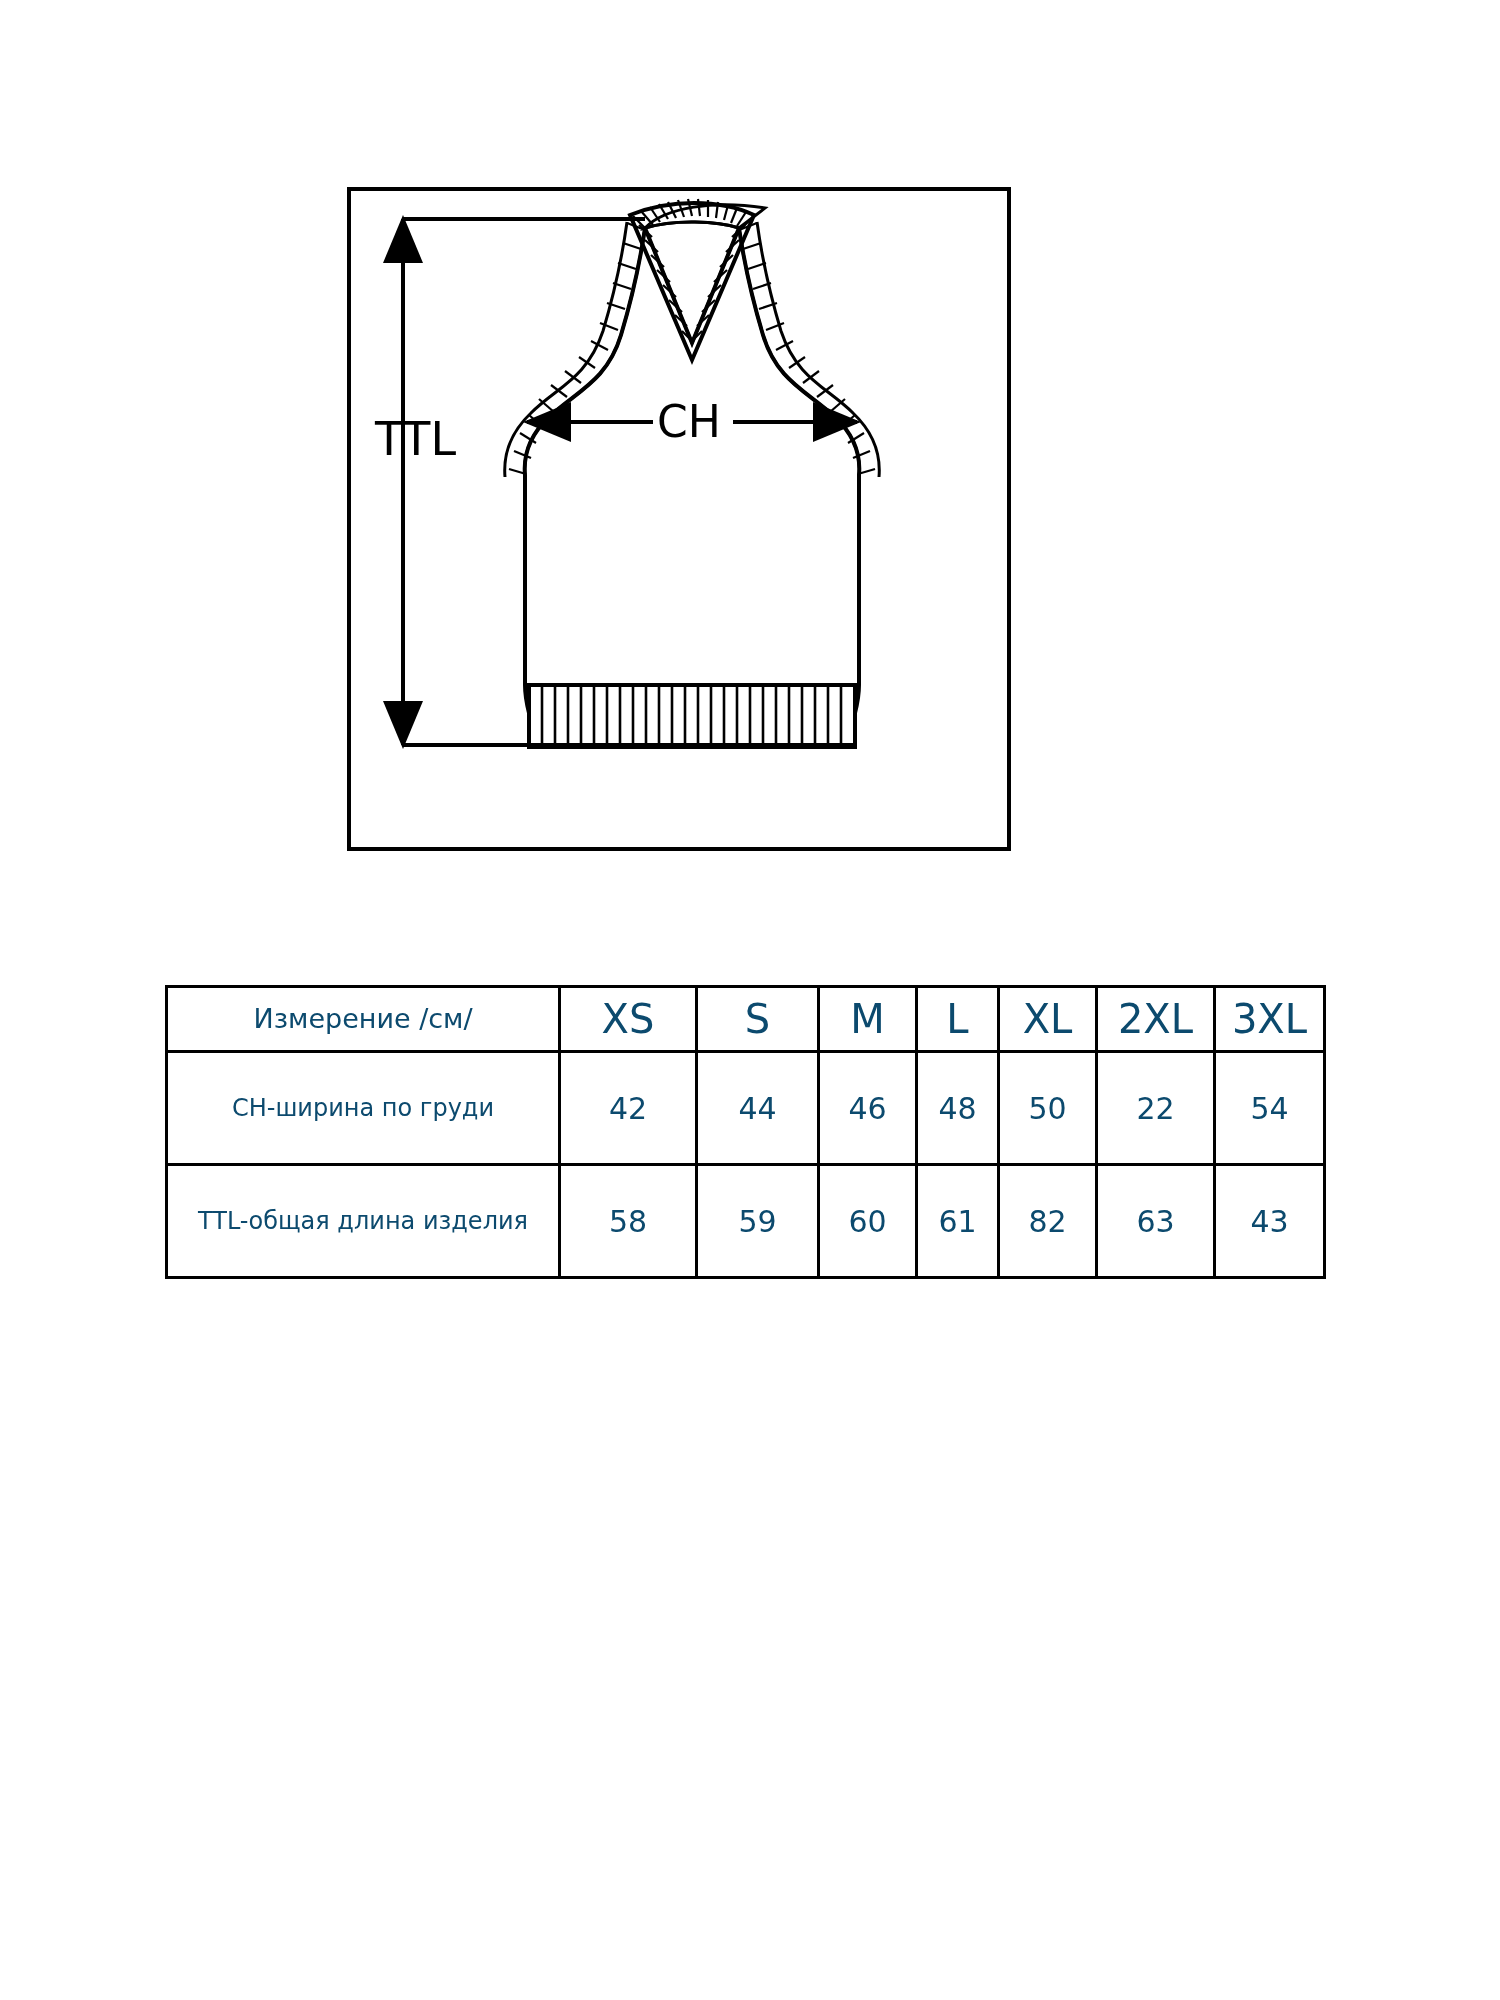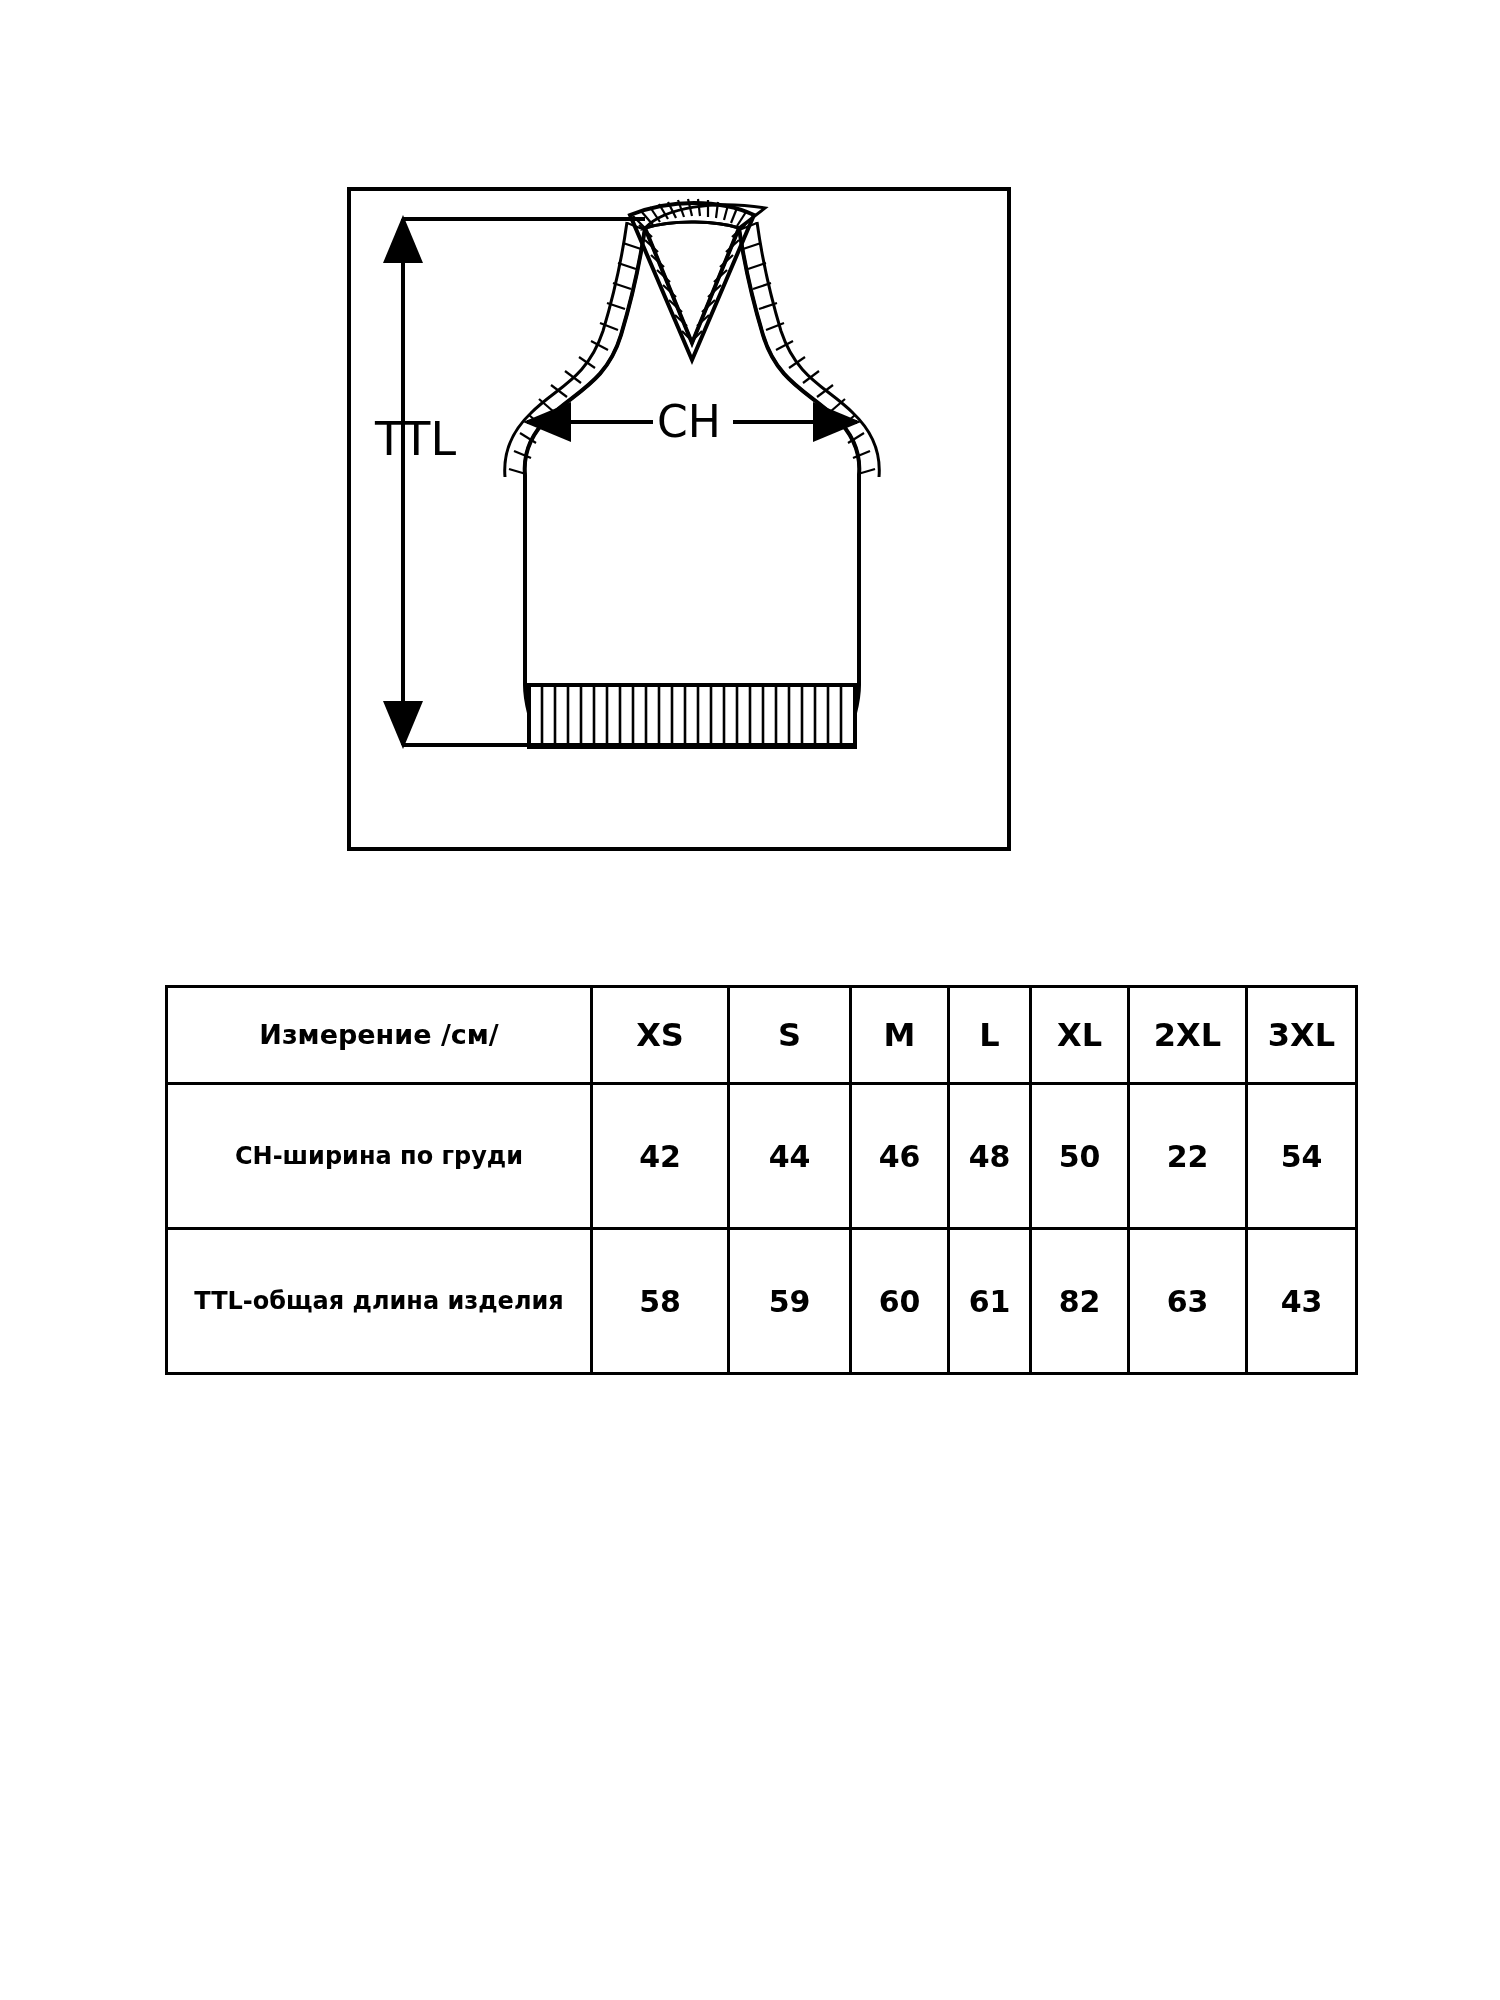--- a/index.html
+++ b/index.html
@@ -32,36 +32,36 @@
   
   #size-table {
     position: absolute;
     left: 165px;
     top: 985px;
     border-collapse: collapse;
     table-layout: fixed;
   }
   #size-table td {
     border: 3px solid #000000;
-    padding: 16px;
+    padding: 0;
     vertical-align: middle;
     text-align: center;
-    font-weight: bold;
-    color: #000000;
+    font-weight: normal;
+    color: #0c4a6e;
   }
   td.label-head {
     text-align: left;
     padding-left: 12px;
     font-size: 27px;
     width: 390px;
     height: 62px;
     line-height: 1.15;
   }
   td.size-head {
-    font-size: 32px;
+    font-size: 40px;
     height: 62px;
   }
   td.row-label {
     text-align: left;
     padding-left: 12px;
     padding-right: 6px;
     font-size: 24px;
     line-height: 1.25;
     height: 110px;
   }

